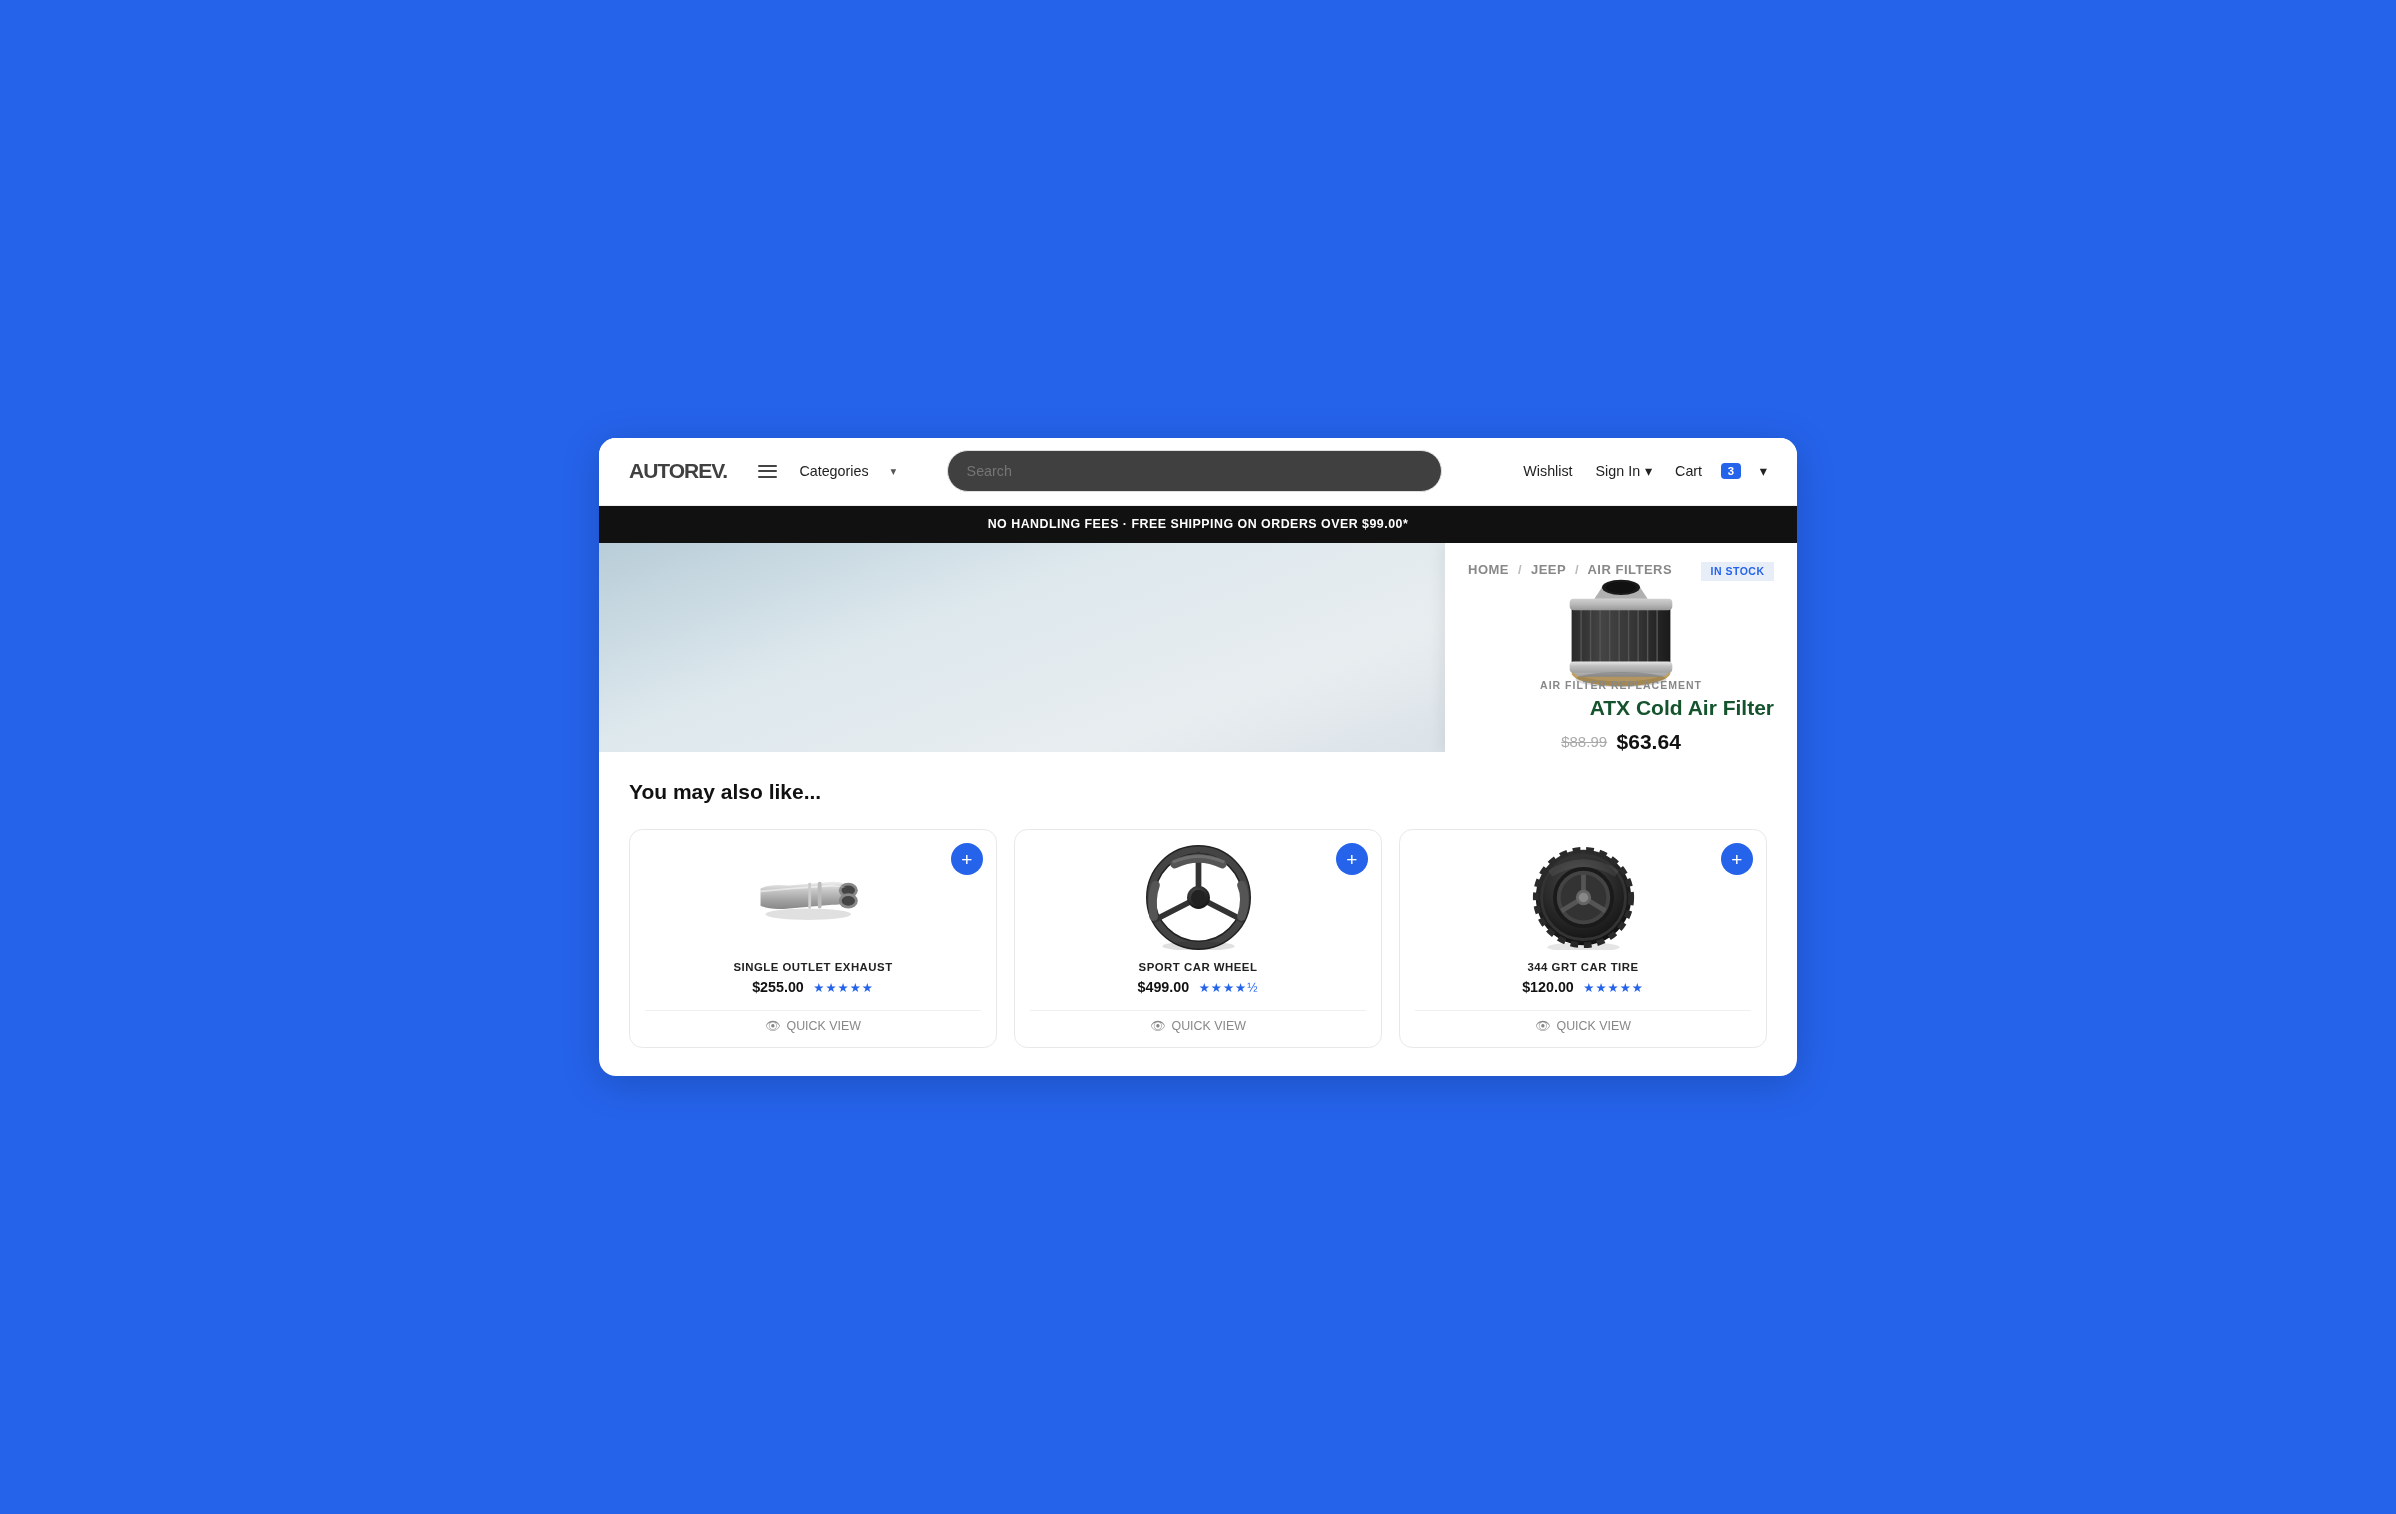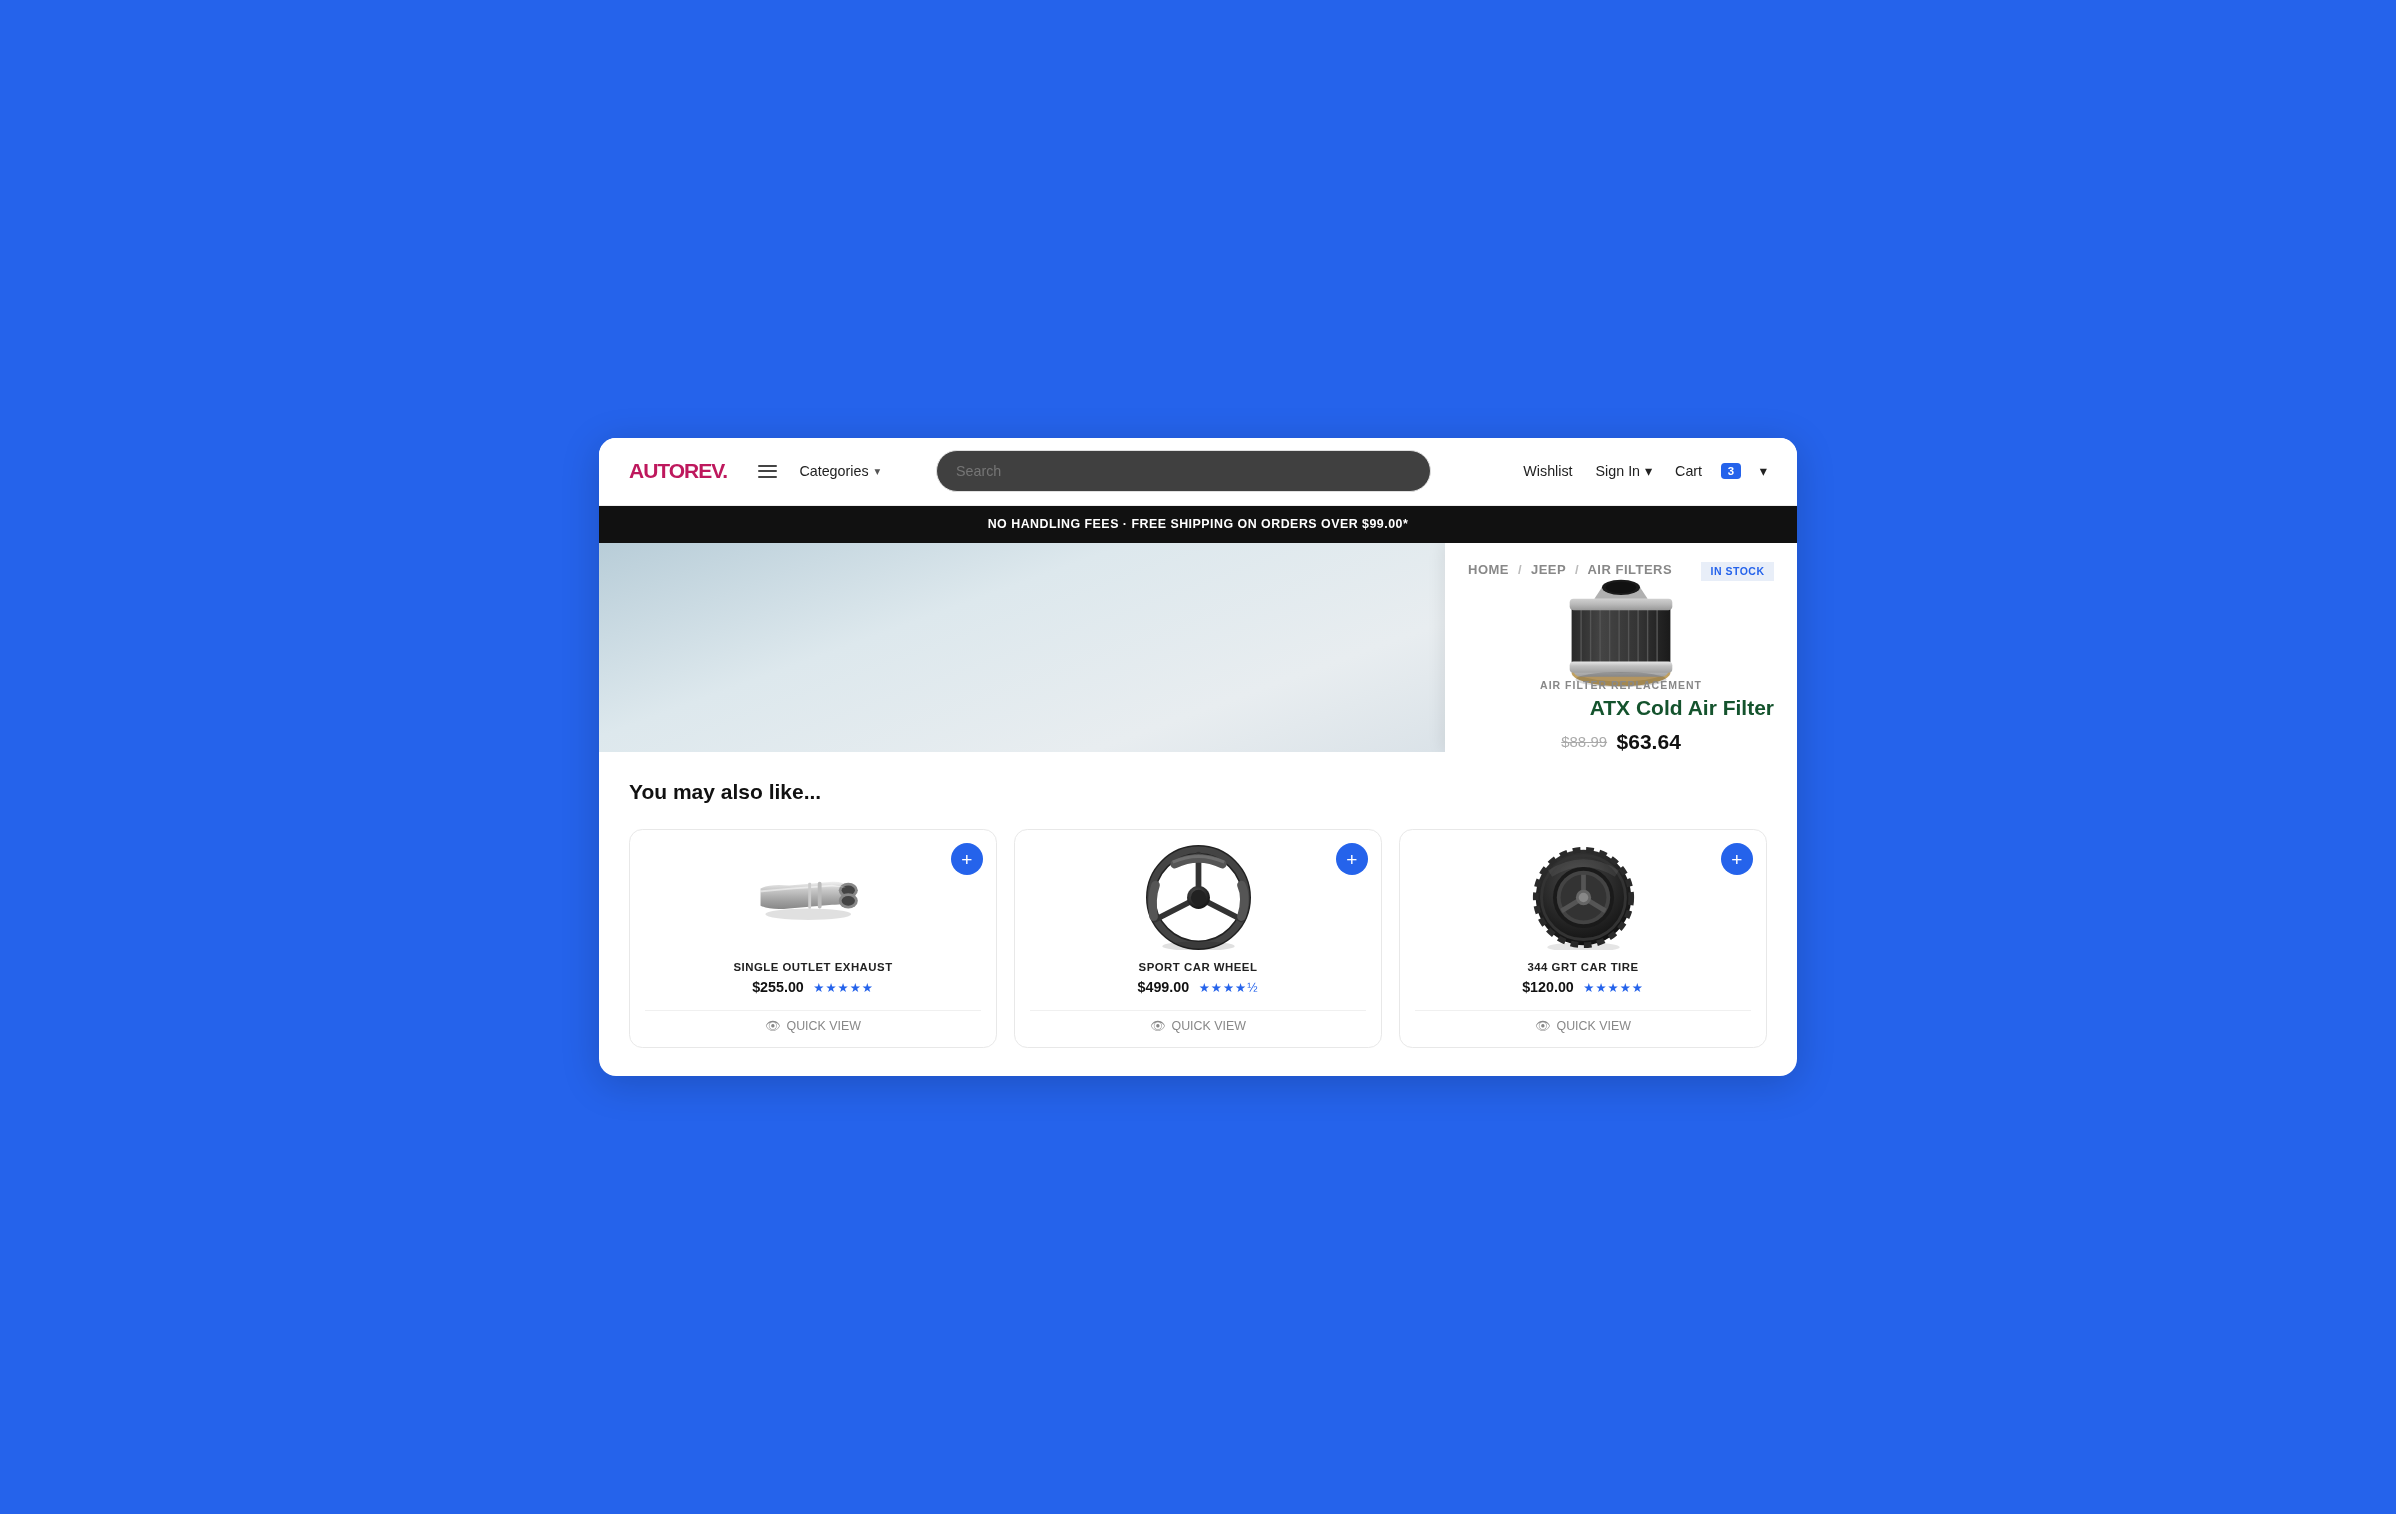--- a/index.html
+++ b/index.html
@@ -25,42 +25,42 @@
       padding: 0 30px;
       height: 68px;
       background: #fff;
       border-bottom: 1px solid #eee;
       gap: 19px;
     }
     .logo {
       font-size: 21px;
       font-weight: 900;
       letter-spacing: -1px;
-      color: #be185d;
+      color: #404040;
       margin-right: 7.6px;
       white-space: nowrap;
     }
     .hamburger {
       display: flex;
       flex-direction: column;
       gap: 3.8px;
       cursor: pointer;
       padding: 3.8px;
     }
     .hamburger span {
       display: block;
       width: 19px;
       height: 1.9px;
       background: #444;
       border-radius: 1.9px;
     }
     .categories-btn {
       display: flex;
       align-items: center;
-      gap: 6px;
+      gap: 22px;
       font-size: 14.3px;
       font-weight: 500;
       color: #222;
       cursor: pointer;
       white-space: nowrap;
       background: none;
       border: none;
     }
     .categories-btn .chevron { font-size: 11.4px; color: #555; }
     .search-bar {

